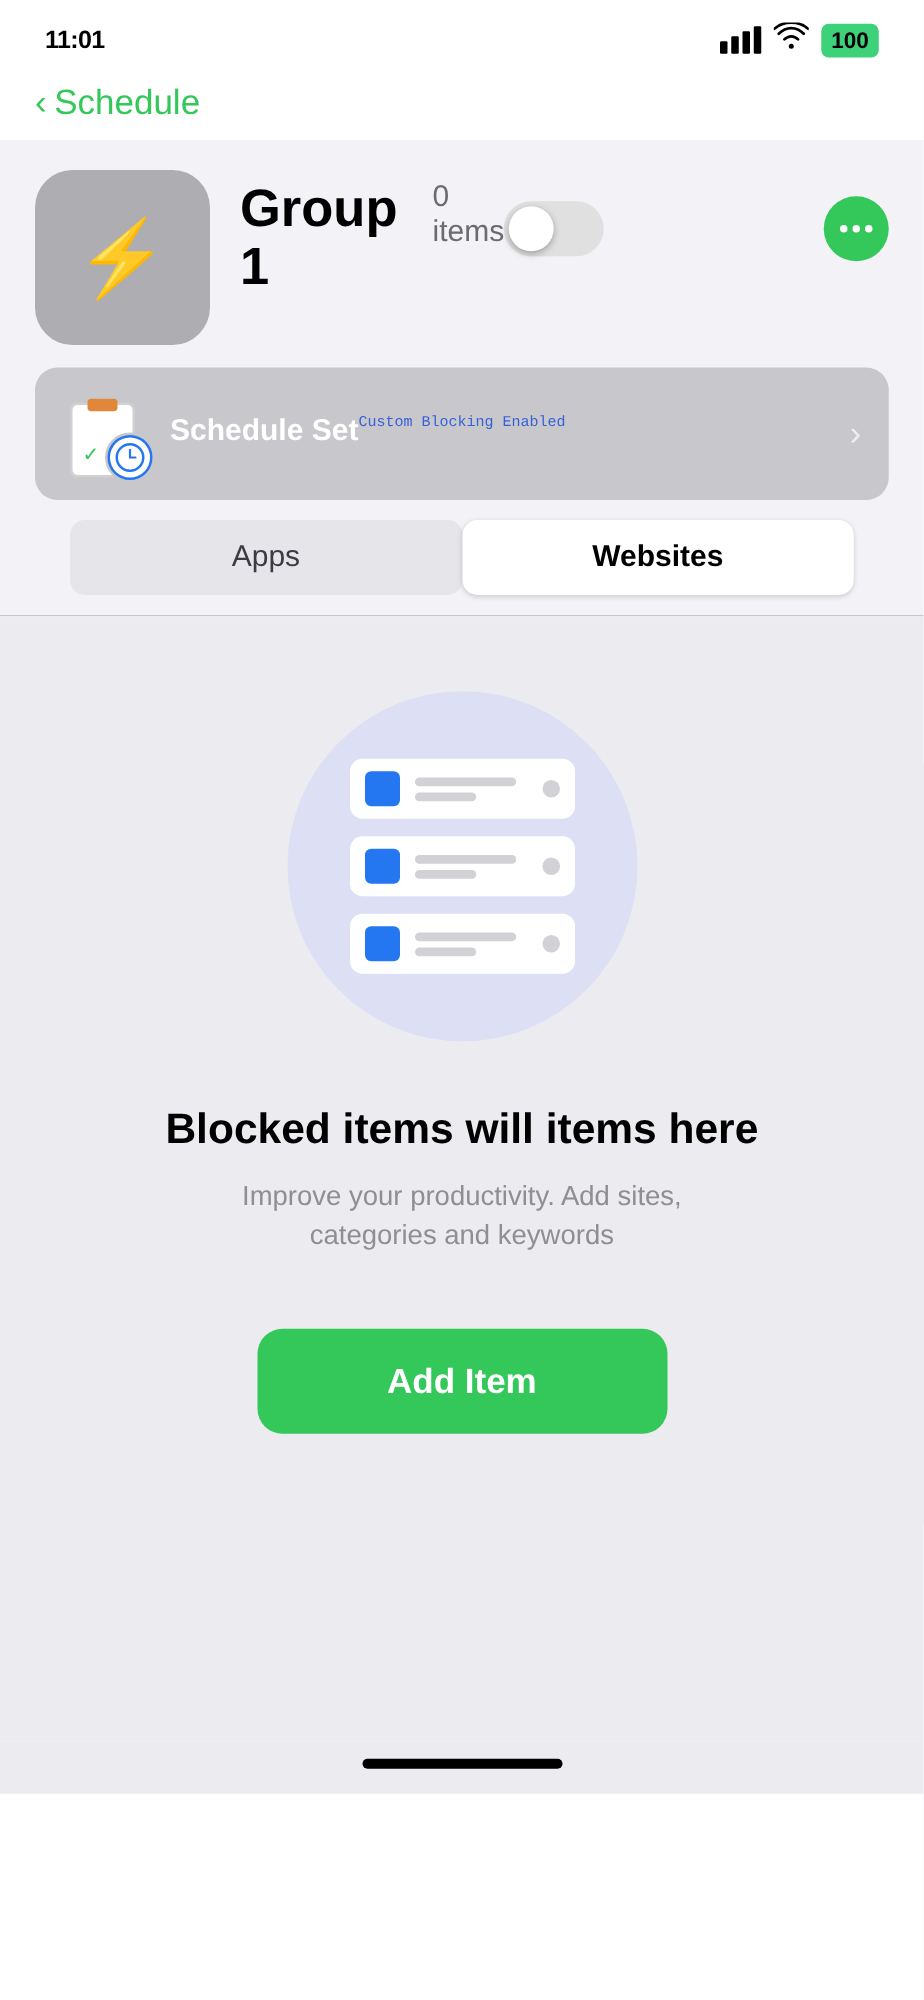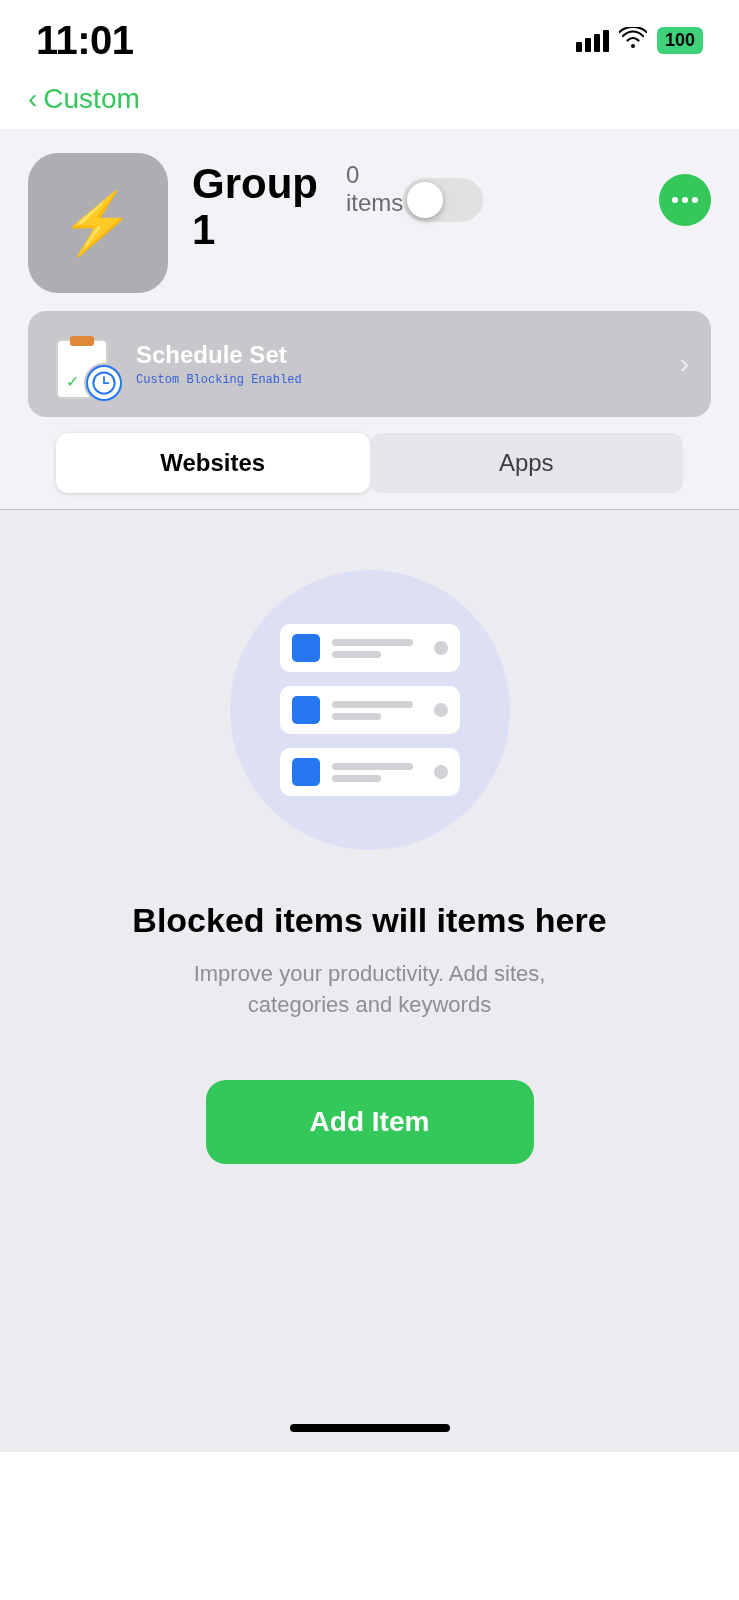--- a/index.html
+++ b/index.html
@@ -14,21 +14,21 @@
 
     
     .status-bar {
       display: flex;
       justify-content: space-between;
       align-items: center;
       padding: 18px 36px 10px 36px;
       background: #ffffff;
     }
     .status-time {
-      font-size: 40px;
+      font-size: 20px;
       font-weight: 600;
       color: #000;
       letter-spacing: -0.5px;
     }
     .status-icons {
       display: flex;
       align-items: center;
       gap: 10px;
     }
     .signal-bars {
@@ -233,21 +233,21 @@
       display: flex;
       align-items: center;
       justify-content: center;
       font-size: 10px;
       color: #2477f0;
       font-weight: 700;
     }
 
     .schedule-text {
       display: flex;
-      flex-direction: column;
+      flex-direction: row;
     }
     .schedule-title {
       font-size: 24px;
       font-weight: 700;
       color: #ffffff;
       margin-bottom: 4px;
     }
     .schedule-subtitle {
       font-size: 12px;
       color: #1d4ed8;
@@ -429,21 +429,21 @@
       </svg>
     </span>
     <div class="battery-box">
       <span>100</span>
     </div>
   </div>
 </div>
 
 <div class="nav-back">
   <span class="nav-back-chevron">‹</span>
-  <span class="nav-back-label">Custom</span>
+  <span class="nav-back-label">Schedule</span>
 </div>
 
 <div class="header-section">
 
   <div class="group-info-row">
 
     <div class="group-icon">
       <span class="lightning-icon">⚡</span>
     </div>
 
@@ -485,22 +485,22 @@
 
       <div class="schedule-text">
         <span class="schedule-title">Schedule Set</span>
         <span class="schedule-subtitle">Custom Blocking Enabled</span>
       </div>
     </div>
     <span class="chevron-right">›</span>
   </div>
 
   <div class="tabs-container">
+    <div class="tab tab-inactive">Apps</div>
     <div class="tab tab-active">Websites</div>
-    <div class="tab tab-inactive">Apps</div>
   </div>
 </div>
 
 <div class="divider"></div>
 
 <div class="main-content">
 
   <div class="empty-illustration">
     <div class="list-mockup">
       <div class="list-row">

